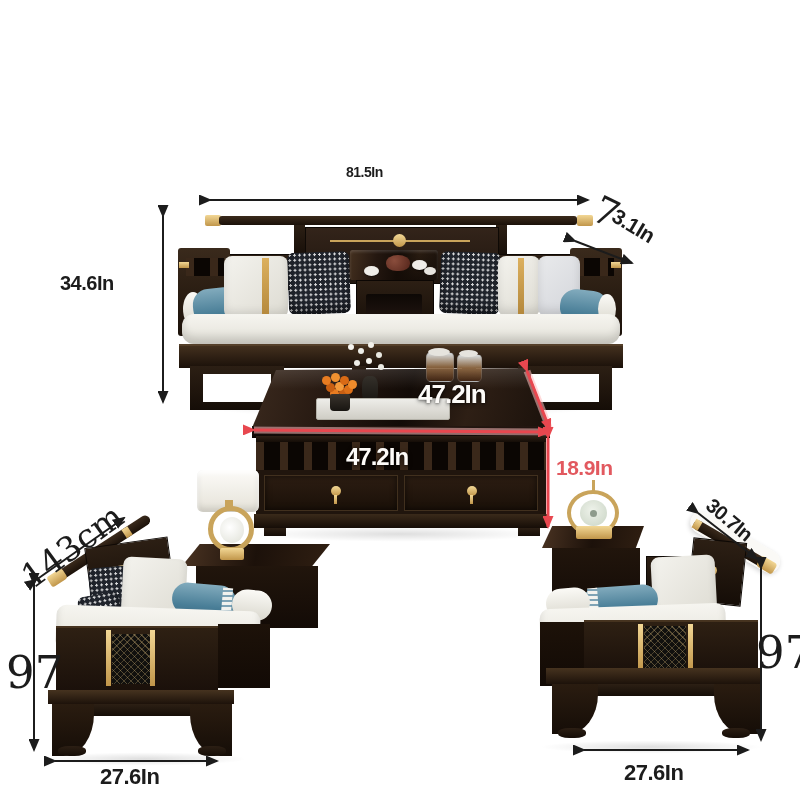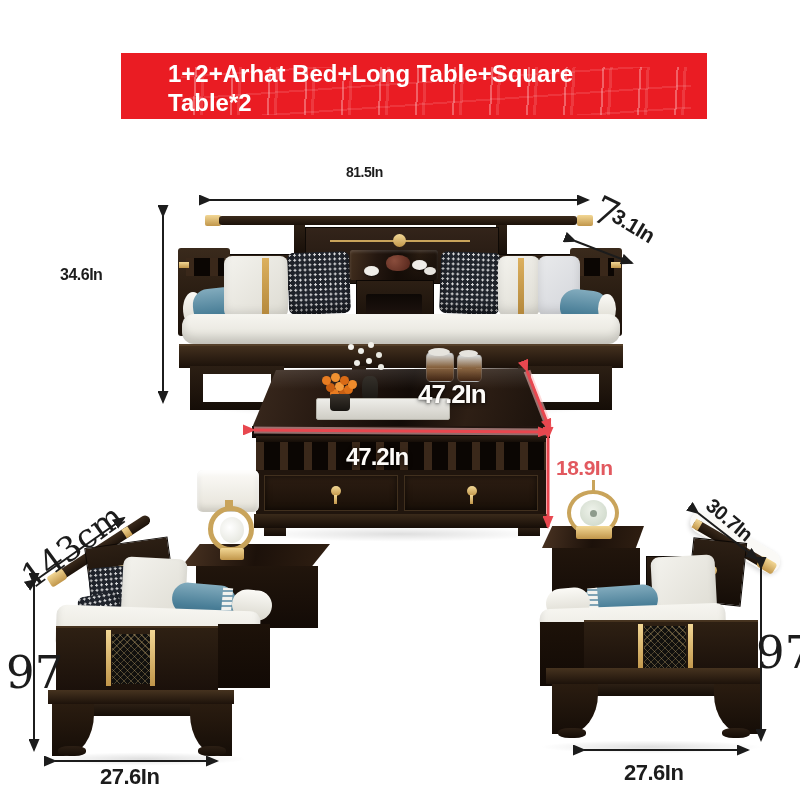--- a/index.html
+++ b/index.html
@@ -33,25 +33,20 @@
   .serif{font-family:"DejaVu Serif",serif;font-weight:400;letter-spacing:0;}
   .white-lbl{color:#fdfbf8;text-shadow:0 1px 4px rgba(0,0,0,.65),0 0 2px rgba(0,0,0,.4);}
   .red-lbl{color:#e2595f;}
   svg.arrows{position:absolute;left:0;top:0;pointer-events:none;}
 </style>
 </head>
 <body>
 
 <div class="stage">
 
-  <div class="banner">
-    <div>1+2+Arhat Bed+Long Table+Square</div>
-    <div>Table*2</div>
-    <div class="banner-watermark"></div>
-  </div>
 
   <div>
     <div class="abs shadow" style="left:200px;top:398px;width:400px;height:20px;"></div>
 
     <div class="abs gold" style="left:205px;top:215px;width:16px;height:11px;border-radius:2px;"></div>
     <div class="abs wood" style="left:219px;top:216px;width:358px;height:9px;border-radius:3px;"></div>
     <div class="abs gold" style="left:577px;top:215px;width:16px;height:11px;border-radius:2px;"></div>
     <div class="abs wood2" style="left:294px;top:225px;width:11px;height:34px;"></div>
     <div class="abs wood2" style="left:496px;top:225px;width:11px;height:34px;"></div>
 
@@ -231,21 +226,21 @@
     <line x1="584" y1="750" x2="748" y2="750" stroke="#1c1c1c" stroke-width="2" marker-start="url(#mb)" marker-end="url(#mb)"></line>
 
     <line x1="254" y1="430" x2="549" y2="432" stroke="#e8474f" stroke-width="3" marker-start="url(#mr)" marker-end="url(#mr)"></line>
     <line x1="527" y1="371" x2="550" y2="430" stroke="#e8474f" stroke-width="3" marker-start="url(#mr)" marker-end="url(#mr)"></line>
     <line x1="548" y1="438" x2="548" y2="527" stroke="#e8474f" stroke-width="3" marker-start="url(#mr)" marker-end="url(#mr)"></line>
   </svg>
 
   <div class="lbl" style="left:346px;top:164px;font-size:14px;">81.5In</div>
   <div class="lbl serif" style="left:594px;top:190px;font-size:38px;transform:rotate(26deg);">7</div>
   <div class="lbl" style="left:620px;top:204px;font-size:21px;transform:rotate(31deg);transform-origin:left top;">3.1In</div>
-  <div class="lbl" style="left:60px;top:266px;font-size:16px;">34.6In</div>
+  <div class="lbl" style="left:60px;top:272px;font-size:20px;">34.6In</div>
   <div class="lbl white-lbl" style="left:418px;top:379px;font-size:26px;letter-spacing:-1px;">47.2In</div>
   <div class="lbl white-lbl" style="left:346px;top:443px;font-size:24px;letter-spacing:-1px;">47.2In</div>
   <div class="lbl red-lbl" style="left:556px;top:456px;font-size:21px;">18.9In</div>
   <div class="lbl serif" style="left:14px;top:526px;font-size:34px;transform:rotate(-36deg);">143cm</div>
   <div class="lbl serif" style="left:6px;top:646px;font-size:45px;">97</div>
   <div class="lbl" style="left:100px;top:764px;font-size:22px;">27.6In</div>
   <div class="lbl" style="left:716px;top:494px;font-size:20px;transform:rotate(40deg);transform-origin:left top;">30.7In</div>
   <div class="lbl serif" style="left:756px;top:626px;font-size:45px;">97</div>
   <div class="lbl" style="left:624px;top:760px;font-size:22px;">27.6In</div>
 

